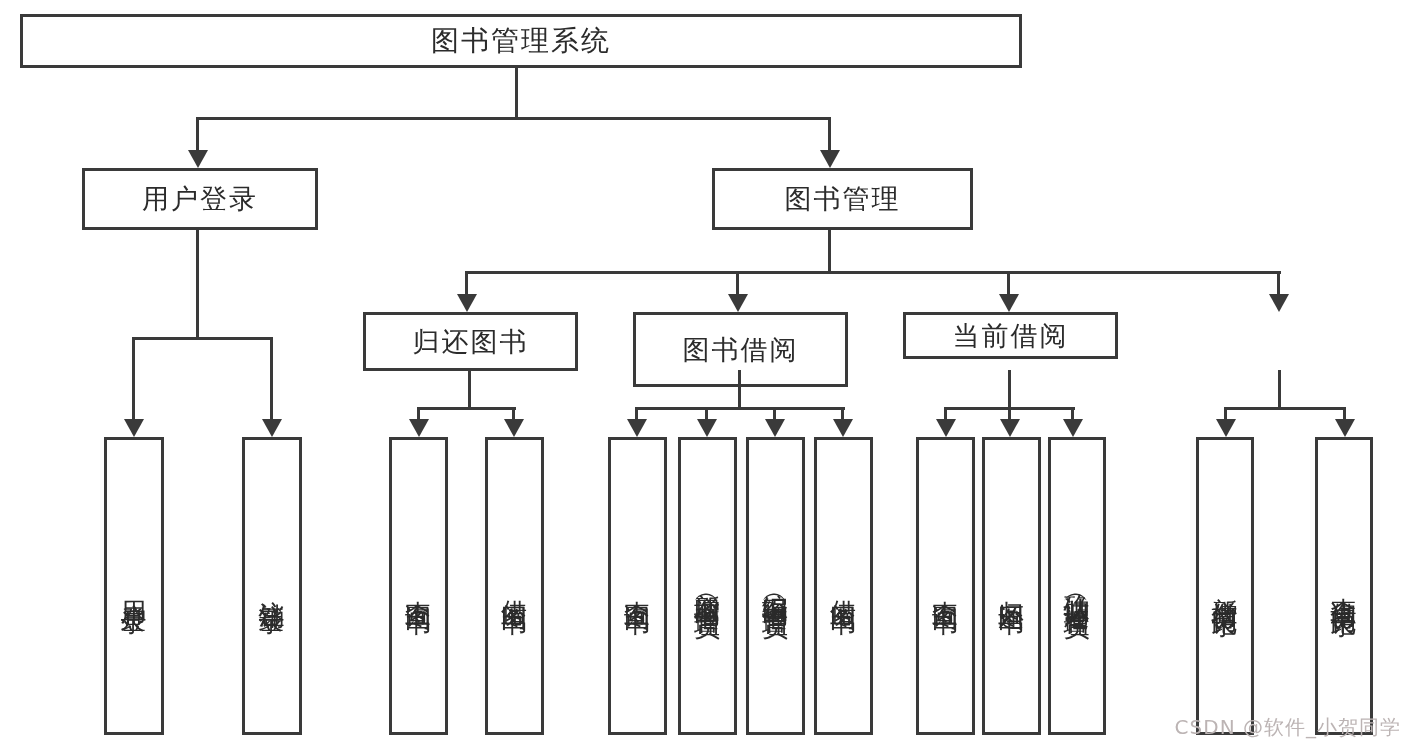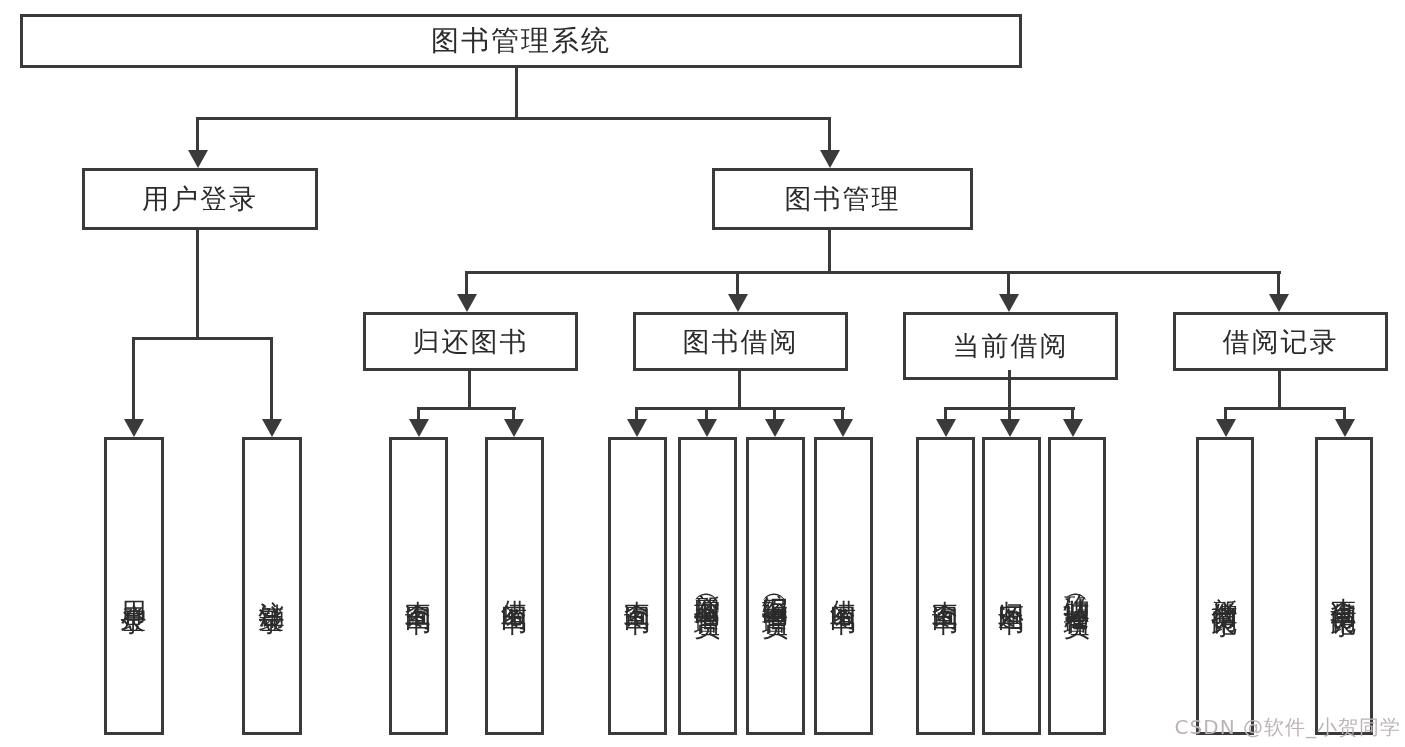--- a/index.html
+++ b/index.html
@@ -79,28 +79,25 @@
   <div class="v" style="left:736px;top:271px;height:24px;"></div>
   <div class="arrow" style="left:728px;top:294px;"></div>
   <div class="v" style="left:1007px;top:271px;height:24px;"></div>
   <div class="arrow" style="left:999px;top:294px;"></div>
   <div class="v" style="left:1277px;top:271px;height:24px;"></div>
   <div class="arrow" style="left:1269px;top:294px;"></div>
 
   <div class="box hbox" style="left:363px;top:312px;width:215px;height:59px;">
     <span>归还图书</span>
   </div>
-  <div class="box hbox" style="left:633px;top:312px;width:215px;height:59px;">
+  <div class="box hbox" style="left:633px;top:312px;width:215px;height:75px;">
     <span>图书借阅</span>
   </div>
-  <div class="box hbox" style="left:903px;top:312px;width:215px;height:68px;">
+  <div class="box hbox" style="left:903px;top:312px;width:215px;height:47px;">
     <span>当前借阅</span>
-  </div>
-  <div class="box hbox" style="left:1173px;top:312px;width:215px;height:59px;">
-    <span>借阅记录</span>
   </div>
 
   <div class="v" style="left:468px;top:370px;height:38px;"></div>
   <div class="h" style="left:417px;top:407px;width:99px;"></div>
   <div class="v" style="left:417px;top:407px;height:13px;"></div>
   <div class="arrow" style="left:409px;top:419px;"></div>
   <div class="v" style="left:512px;top:407px;height:13px;"></div>
   <div class="arrow" style="left:504px;top:419px;"></div>
 
   <div class="box vbox" style="left:389px;top:437px;width:59px;height:298px;">

